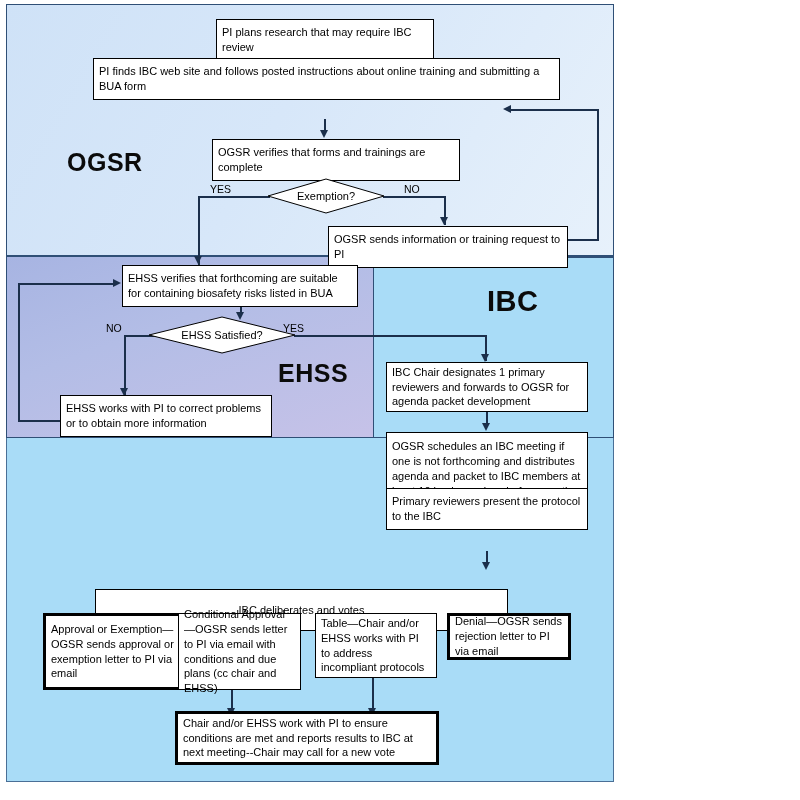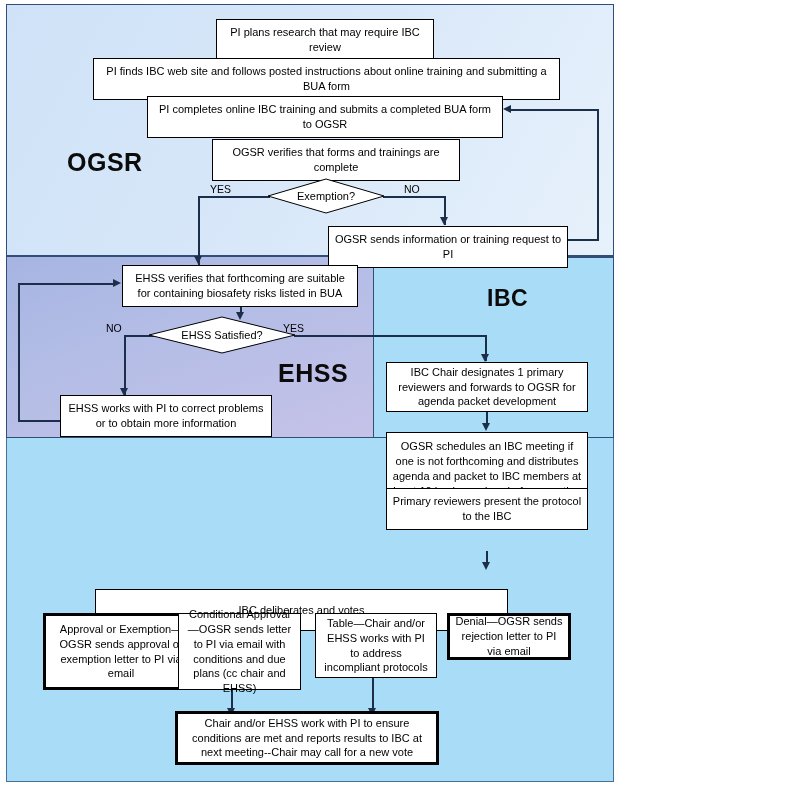--- a/index.html
+++ b/index.html
@@ -27,27 +27,27 @@
   #panel-ehss{
     left:6px;top:256px;width:368px;height:182px;
     border:1px solid #2f4f76;
     background:linear-gradient(160deg,#a7b4e2 0%,#b3bde6 40%,#c6c2e8 100%);
   }
 
   
   .lane-title{position:absolute;font-weight:bold;color:#0b0b0b;letter-spacing:.5px;}
   #title-ogsr{left:67px;top:148px;font-size:25px;}
   #title-ehss{left:278px;top:359px;font-size:25px;}
-  #title-ibc{left:487px;top:285px;font-size:23px;}
+  #title-ibc{left:487px;top:285px;font-size:29px;}
 
   
   .box{
     position:absolute;box-sizing:border-box;
     background:#ffffff;border:1px solid #000;
-    display:flex;align-items:center;justify-content:center;text-align:center;
+    display:flex;align-items:center;justify-content:center;text-align:left;
     font-size:11px;line-height:1.35;color:#000;padding:20px 5px;
   }
   .box.thick{border:3px solid #000;}
 
   
   .diamond{position:absolute;}
   .diamond svg{display:block;overflow:visible;}
   .diamond .dlabel{
     position:absolute;left:0;top:0;width:100%;height:100%;
     display:flex;align-items:center;justify-content:center;
@@ -142,21 +142,20 @@
 
   <div class="edge v" style="left:231px;top:690px;height:21px;"></div>
   <div class="arrow down" style="left:227px;top:708px;"></div>
   <div class="edge v" style="left:372px;top:678px;height:33px;"></div>
   <div class="arrow down" style="left:368px;top:708px;"></div>
 
   <div class="box" id="b-n1" style="left:216px;top:19px;width:218px;height:23px;">PI plans research that may require IBC review</div>
 
   <div class="box" id="b-n2" style="left:93px;top:58px;width:467px;height:23px;">PI finds IBC web site and follows posted instructions about online training and submitting a BUA form</div>
 
-  <div class="box" id="b-n3" style="left:147px;top:96px;width:356px;height:23px;">PI completes online IBC training and submits a completed BUA form to OGSR</div>
 
   <div class="box" id="b-n4" style="left:212px;top:139px;width:248px;height:23px;">OGSR verifies that forms and trainings are complete</div>
 
   <div class="diamond" id="b-d1" style="left:268px;top:179px;width:116px;height:34px;">
     <svg width="116" height="34" viewBox="0 0 116 34" aria-hidden="true">
       <polygon points="58,0 116,17 58,34 0,17" fill="#ffffff" stroke="#000000" stroke-width="1"></polygon>
     </svg>
     <div class="dlabel">Exemption?</div>
   </div>
 

